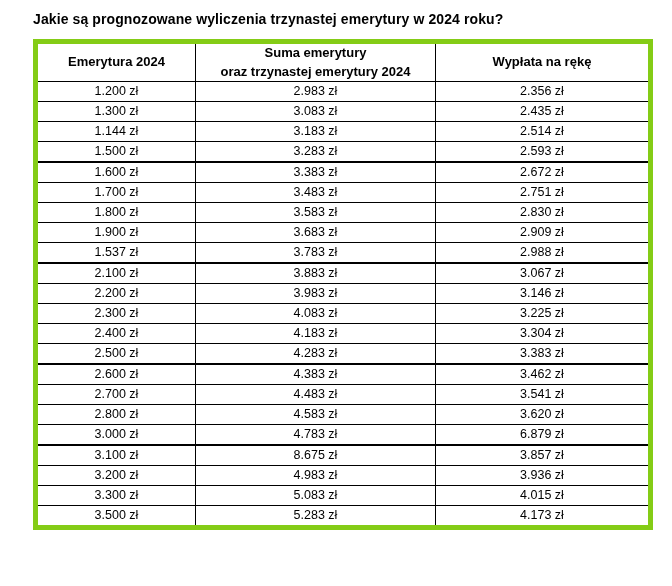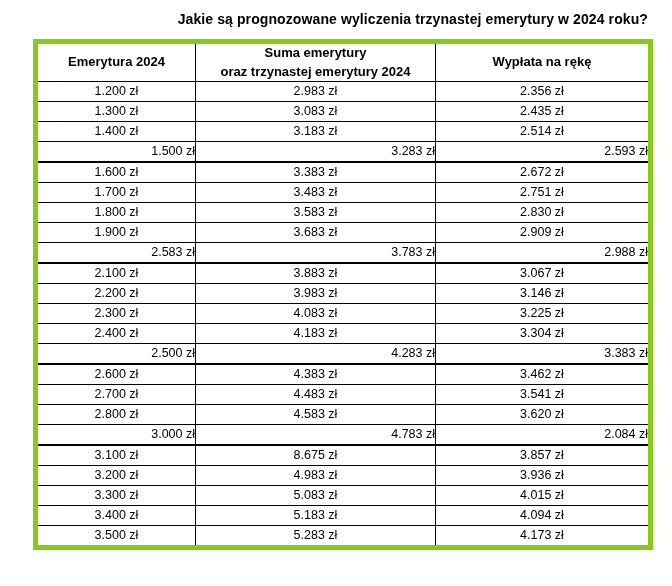--- a/index.html
+++ b/index.html
@@ -14,21 +14,20 @@
     overflow: hidden;
   }
   .page {
     padding: 11px 24px 0 33px;
   }
   .title {
     font-size: 14px;
     font-weight: bold;
     margin: 0 0 12px 0;
     letter-spacing: 0.1px;
-    text-align: right;
   }
   table.pension-table {
     border-collapse: collapse;
     width: 615px;
     table-layout: fixed;
     border: 5px solid #84cc16;
   }
   col.col-1 { width: 160px; }
   col.col-2 { width: 240px; }
   col.col-3 { width: 215px; }
@@ -47,21 +46,20 @@
     border: 1px solid #000000;
     font-size: 12.5px;
     text-align: center;
     vertical-align: middle;
     height: 19px;
     line-height: 19px;
     padding: 0;
   }
   .pension-table tr.group-end td {
     border-bottom-width: 2px;
-    text-align: right;
   }
 </style>
 </head>
 <body>
 
 <div class="page">
   <h1 class="title">Jakie są prognozowane wyliczenia trzynastej emerytury w 2024 roku?</h1>
 
   <table class="pension-table">
     <colgroup>
@@ -82,21 +80,21 @@
           <td>1.200 zł</td>
           <td>2.983 zł</td>
           <td>2.356 zł</td>
         </tr>
         <tr>
           <td>1.300 zł</td>
           <td>3.083 zł</td>
           <td>2.435 zł</td>
         </tr>
         <tr>
-          <td>1.400 zł</td>
+          <td>1.144 zł</td>
           <td>3.183 zł</td>
           <td>2.514 zł</td>
         </tr>
         <tr class="group-end">
           <td>1.500 zł</td>
           <td>3.283 zł</td>
           <td>2.593 zł</td>
         </tr>
         <tr>
           <td>1.600 zł</td>
@@ -112,21 +110,21 @@
           <td>1.800 zł</td>
           <td>3.583 zł</td>
           <td>2.830 zł</td>
         </tr>
         <tr>
           <td>1.900 zł</td>
           <td>3.683 zł</td>
           <td>2.909 zł</td>
         </tr>
         <tr class="group-end">
-          <td>2.583 zł</td>
+          <td>1.537 zł</td>
           <td>3.783 zł</td>
           <td>2.988 zł</td>
         </tr>
         <tr>
           <td>2.100 zł</td>
           <td>3.883 zł</td>
           <td>3.067 zł</td>
         </tr>
         <tr>
           <td>2.200 zł</td>
@@ -159,42 +157,37 @@
           <td>3.541 zł</td>
         </tr>
         <tr>
           <td>2.800 zł</td>
           <td>4.583 zł</td>
           <td>3.620 zł</td>
         </tr>
         <tr class="group-end">
           <td>3.000 zł</td>
           <td>4.783 zł</td>
-          <td>2.084 zł</td>
+          <td>6.879 zł</td>
         </tr>
         <tr>
           <td>3.100 zł</td>
           <td>8.675 zł</td>
           <td>3.857 zł</td>
         </tr>
         <tr>
           <td>3.200 zł</td>
           <td>4.983 zł</td>
           <td>3.936 zł</td>
         </tr>
         <tr>
           <td>3.300 zł</td>
           <td>5.083 zł</td>
           <td>4.015 zł</td>
         </tr>
         <tr>
-          <td>3.400 zł</td>
-          <td>5.183 zł</td>
-          <td>4.094 zł</td>
-        </tr>
-        <tr>
           <td>3.500 zł</td>
           <td>5.283 zł</td>
           <td>4.173 zł</td>
         </tr>
       </tbody>
   </table>
 </div>
 
 </body></html>

